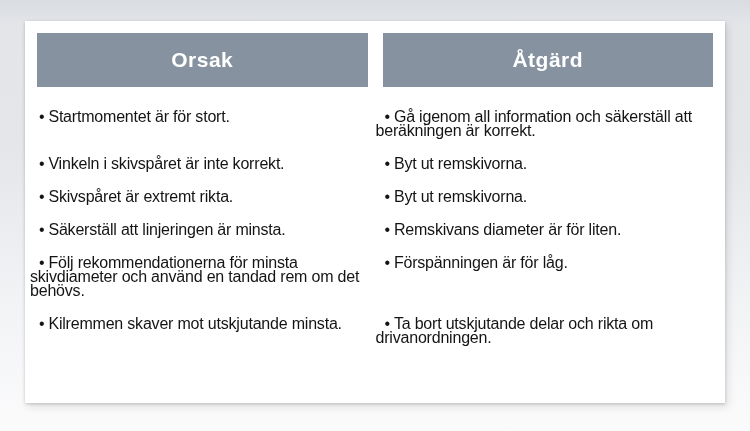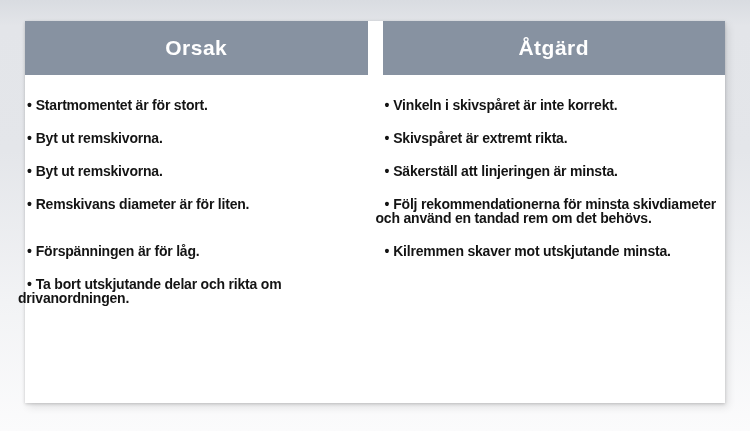--- a/index.html
+++ b/index.html
@@ -14,21 +14,21 @@
     background: linear-gradient(180deg, #d9dce1 0%, #e3e5e9 6%, #e4e6ea 35%, #f2f3f5 70%, #fbfbfc 100%);
     font-family: "Liberation Sans", sans-serif;
   }
   .card {
     position: absolute;
     left: 25px;
     top: 21px;
     width: 700px;
     height: 382px;
     box-sizing: border-box;
-    padding: 0;
+    padding: 12px;
     background: #ffffff;
     box-shadow: 0 1px 3px rgba(0,0,0,0.18), 3px 4px 8px rgba(0,0,0,0.10);
   }
   .grid {
     display: grid;
     grid-template-columns: 1fr 1fr;
     column-gap: 15px;
     row-gap: 19px;
   }
   .col-header {
@@ -38,40 +38,41 @@
     font-size: 21px;
     font-weight: bold;
     line-height: 54px;
     text-align: center;
     letter-spacing: 0.5px;
     margin-bottom: 4px;
   }
   .cell {
     margin: 0 0 0 -7px;
     text-indent: 9px;
-    font-size: 14px;
-    font-weight: bold;
+    font-size: 16px;
+    font-weight: normal;
     line-height: 14px;
     letter-spacing: -0.2px;
     color: #141414;
   }
   .bullet {
     margin-right: 4px;
   }
 </style>
 </head>
 <body>
 
 <div class="card">
   <div class="grid">
 
     <div class="col-header">Orsak</div>
     <div class="col-header">Åtgärd</div>
 
     <p class="cell"><span class="bullet">•</span><span>Startmomentet är för stort.</span></p>
+    <p class="cell"><span class="bullet">•</span><span>Gå igenom all information och säkerställ att beräkningen är korrekt.</span></p>
 
     <p class="cell"><span class="bullet">•</span><span>Vinkeln i skivspåret är inte korrekt.</span></p>
     <p class="cell"><span class="bullet">•</span><span>Byt ut remskivorna.</span></p>
 
     <p class="cell"><span class="bullet">•</span><span>Skivspåret är extremt rikta.</span></p>
     <p class="cell"><span class="bullet">•</span><span>Byt ut remskivorna.</span></p>
 
     <p class="cell"><span class="bullet">•</span><span>Säkerställ att linjeringen är minsta.</span></p>
 
     <p class="cell"><span class="bullet">•</span><span>Remskivans diameter är för liten.</span></p>

